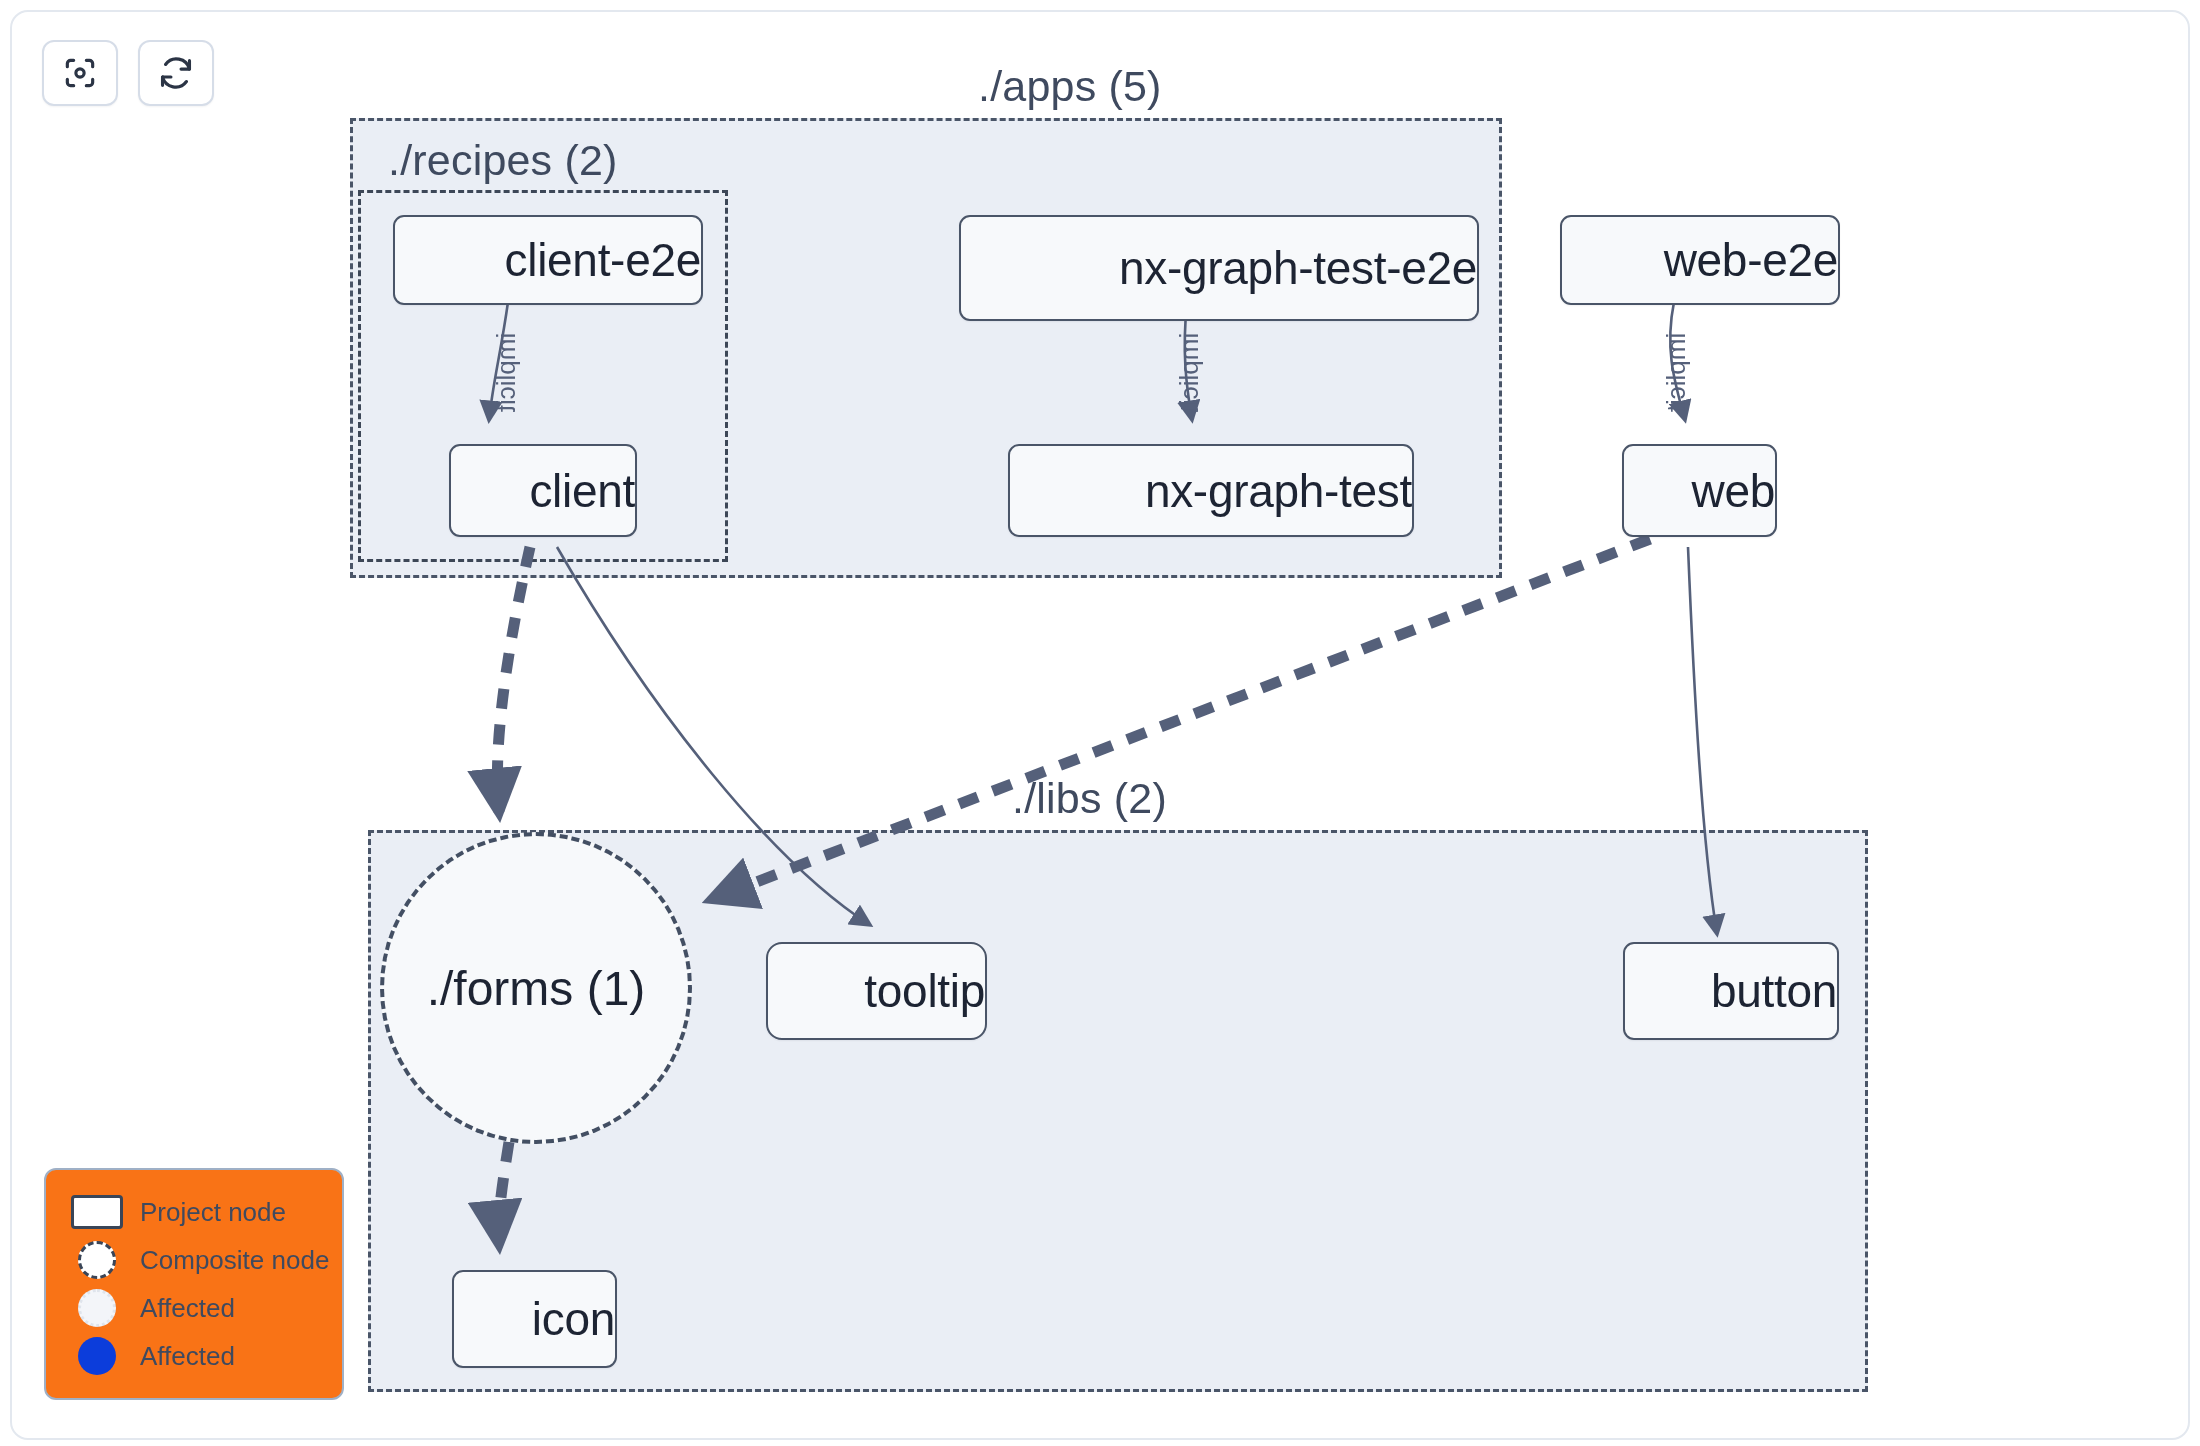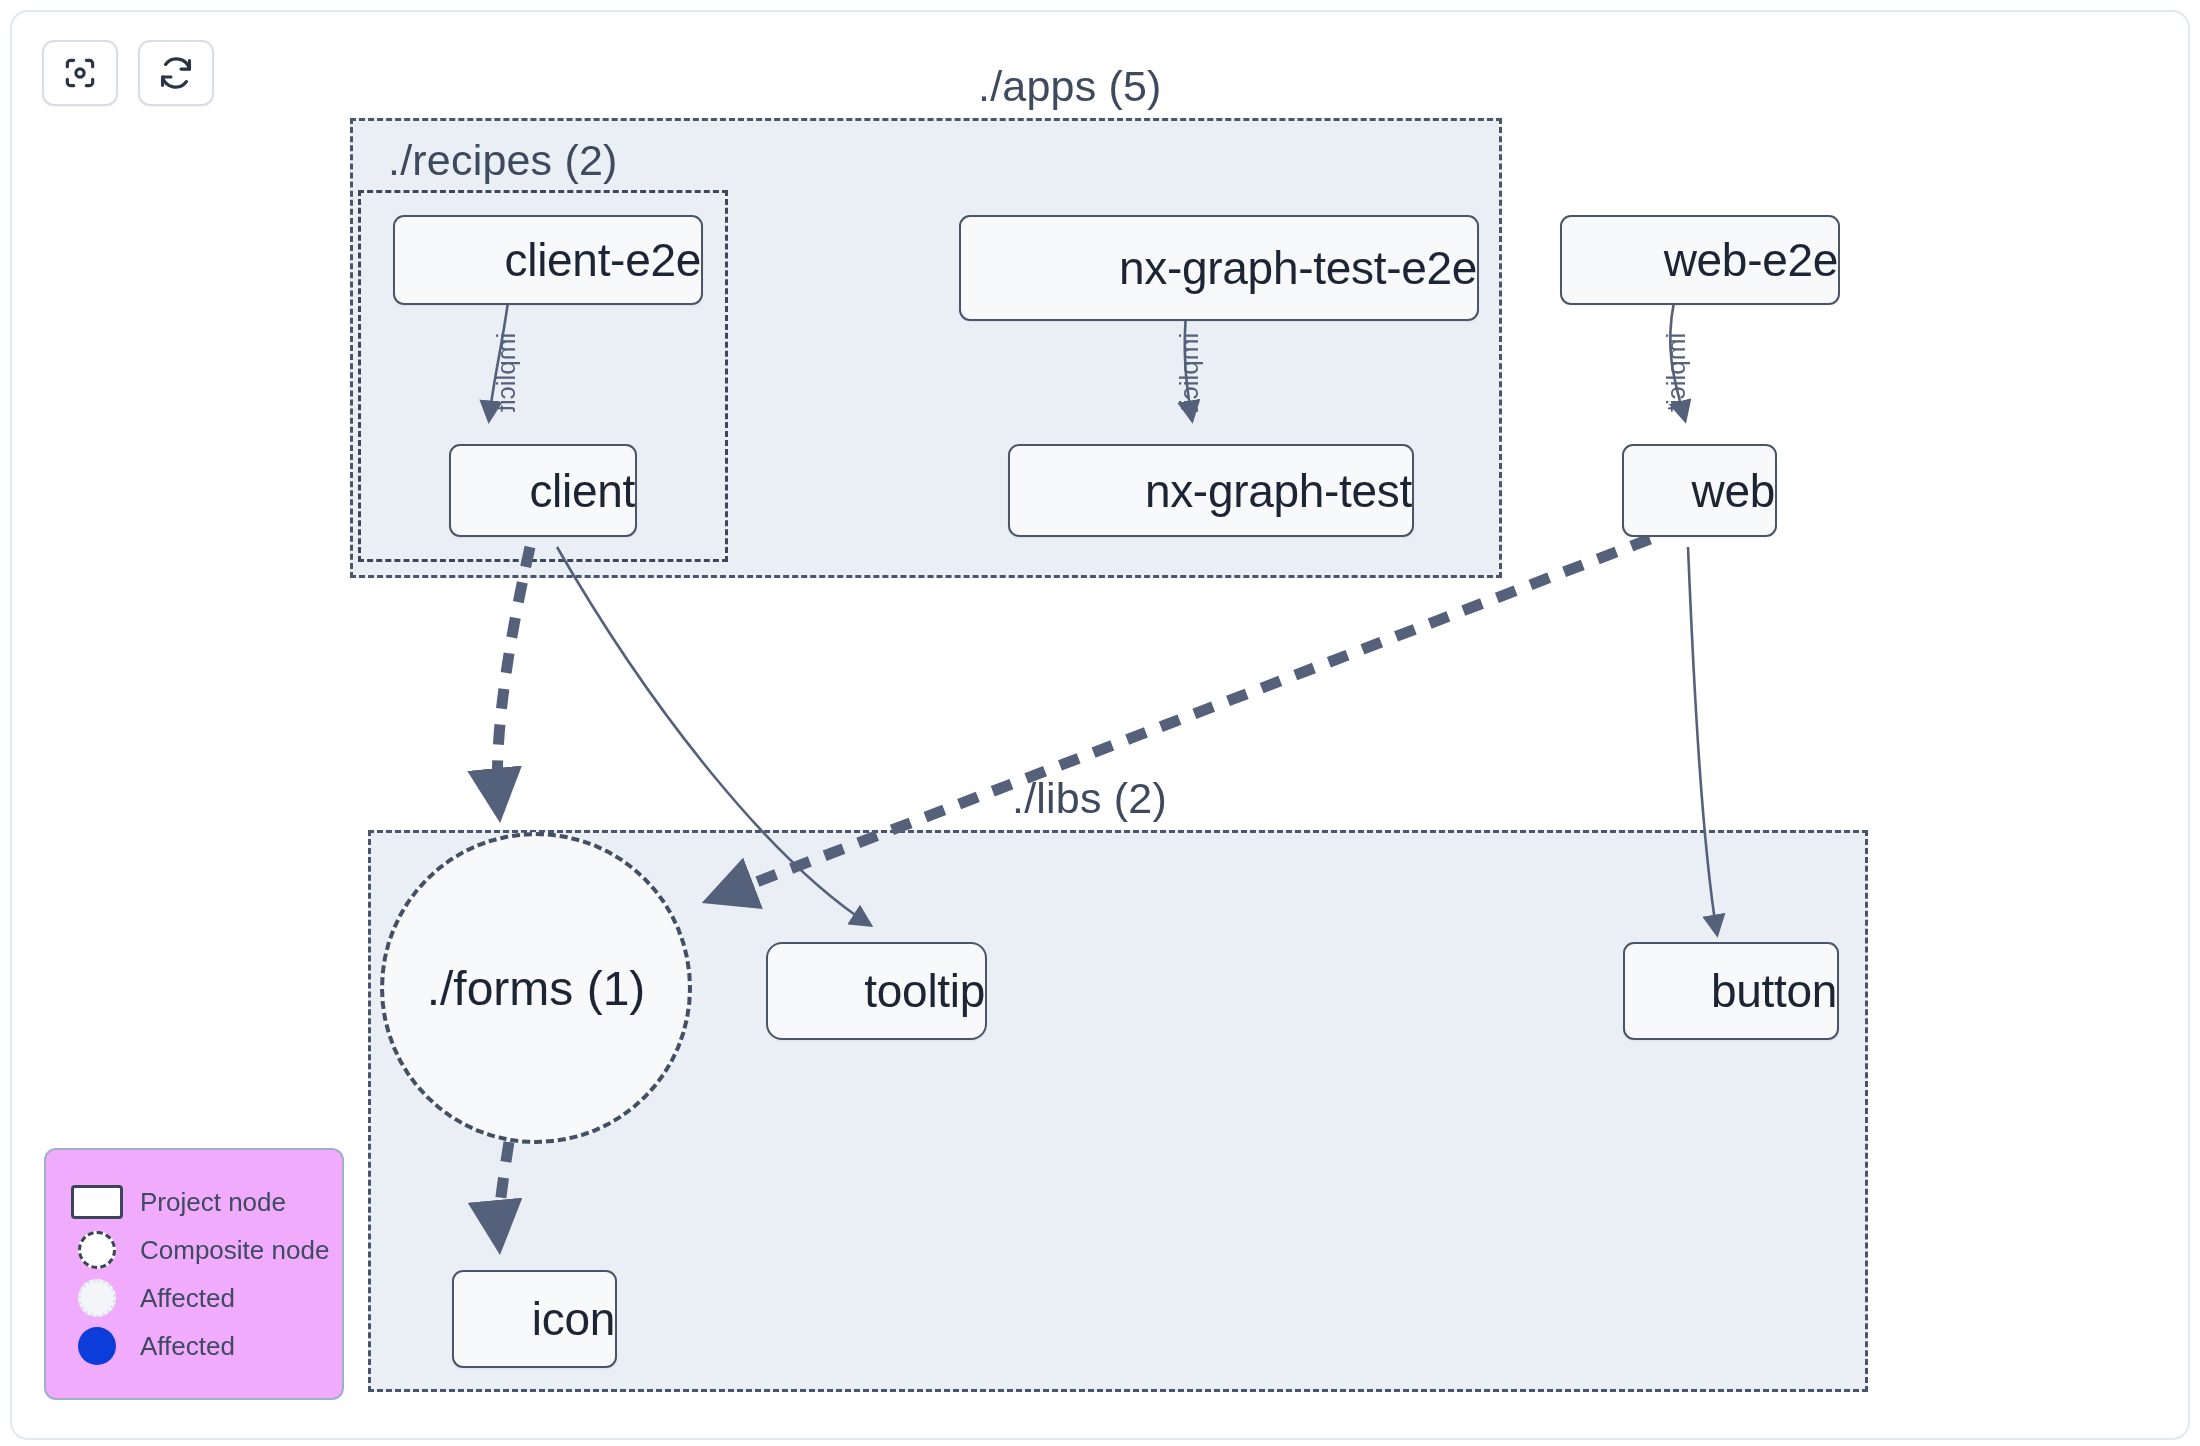--- a/index.html
+++ b/index.html
@@ -140,24 +140,24 @@
     transform-origin: center center;
     transform: rotate(-90deg) scaleX(-1);
   }
 
   
   #legend {
     position: absolute;
     left: 32px;
     bottom: 38px;
     width: 300px;
-    background: #f0abfc;
+    background: #f97316;
     border: 2px solid #9fb0c6;
     border-radius: 12px;
-    padding: 28px 20px;
+    padding: 18px 20px;
     z-index: 50;
   }
   .legend-row {
     display: flex;
     align-items: center;
     height: 48px;
   }
   .legend-swatch {
     width: 62px;
     display: flex;

